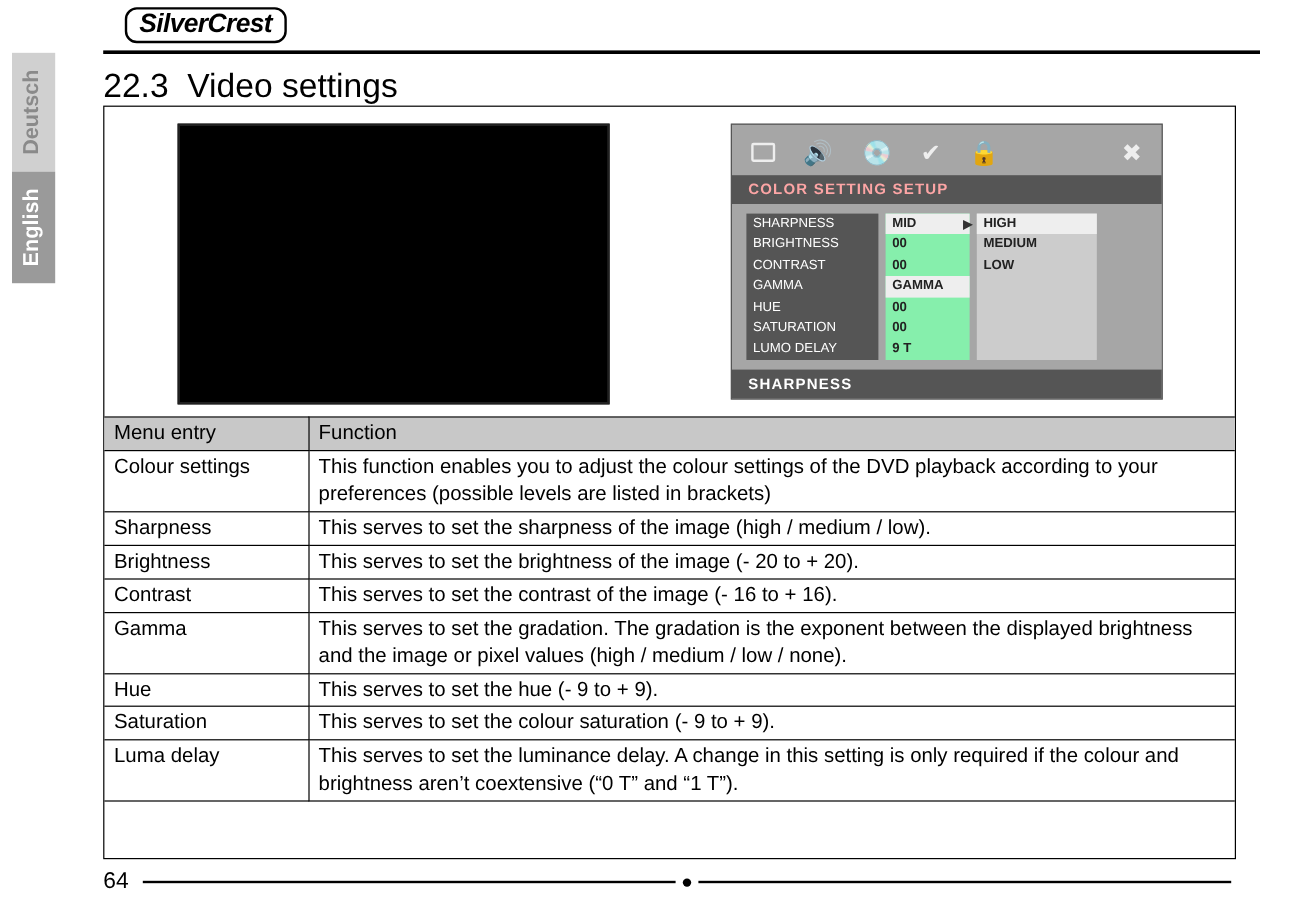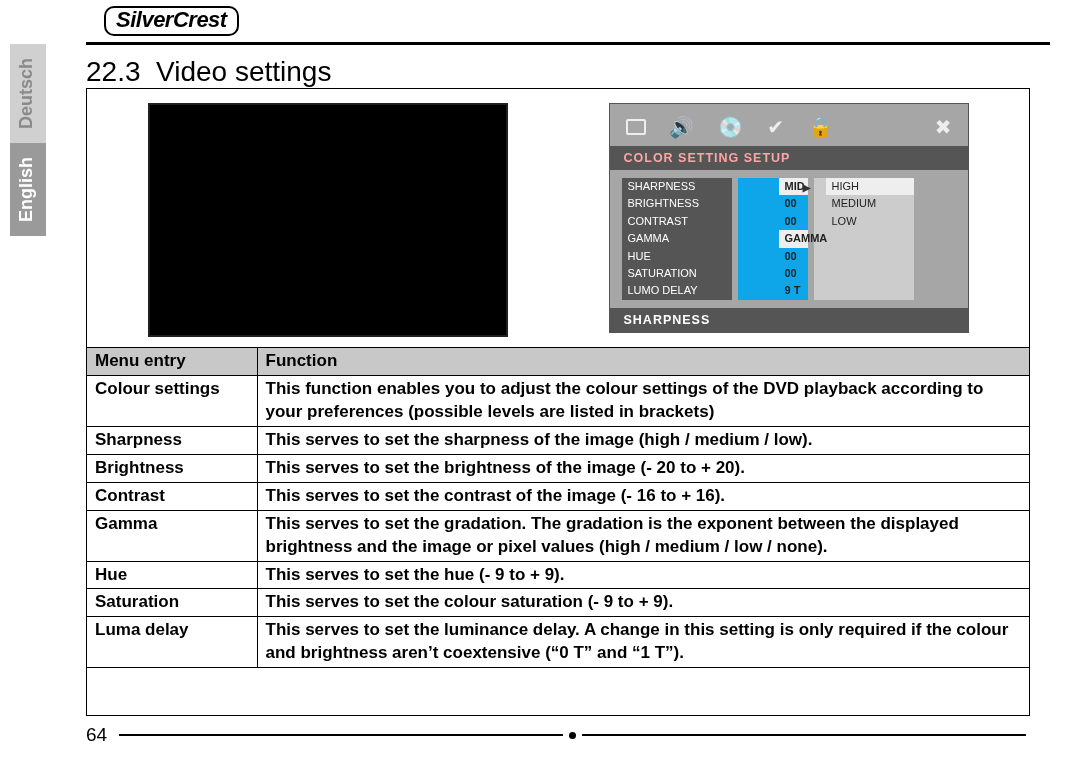--- a/index.html
+++ b/index.html
@@ -111,22 +111,22 @@
     gap: 6px;
     min-height: 120px;
   }
   .osd-col {
     display: flex;
     flex-direction: column;
     gap: 0;
   }
   .osd-col div { padding: 1px 6px; font-size: 11px; line-height: 1.4; }
   .osd-labels { width: 110px; background: #555; }
-  .osd-vals   { width: 70px; background: #0ea5e9; color:#222; font-weight:bold; position:relative;padding-left:41px;}
-  .osd-opts   { width: 100px; background: #ccc; color:#222; font-weight:normal;padding-left:12px; }
+  .osd-vals   { width: 70px; background: #86efac; color:#222; font-weight:bold; position:relative;}
+  .osd-opts   { width: 100px; background: #ccc; color:#222; font-weight:bold; }
   .osd-vals .hl, .osd-opts .hl { background:#eee; }
   .osd-arrow { position:absolute; right:-3px; top:3px; color:#333; font-size:10px;}
   .osd-footer {
     background: #555;
     color: #fff;
     padding: 5px 14px;
     font-weight: bold;
     letter-spacing: 1px;
     font-size: 12.5px;
   }
@@ -134,21 +134,21 @@
     width: 100%;
     border-collapse: collapse;
     font-size: 17px;
   }
   table.func th, table.func td {
     border: 1px solid #000;
     border-left: none;
     padding: 2px 8px;
     text-align: left;
     vertical-align: top;
-    font-weight: bold;
+    font-weight: normal;
     line-height: 1.35;
     margin-left: 23px;
   }
   table.func td:last-child, table.func th:last-child { border-right:none; }
   table.func th { background: #c8c8c8; }
   table.func td.col1 { width: 170px; }
   .justify { text-align: justify; }
   .footer {
     position: absolute;
     left: 86px;

